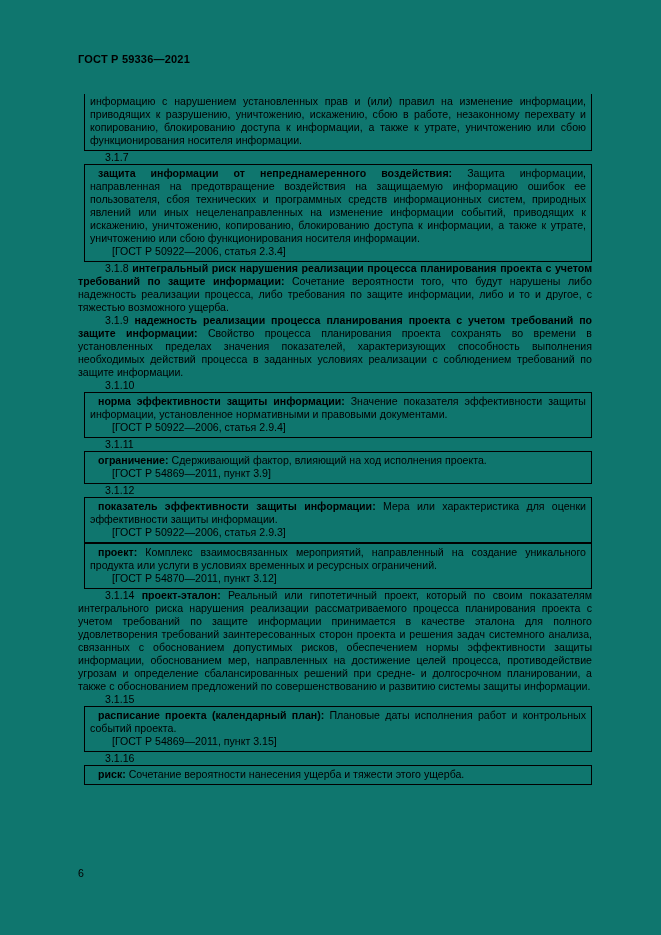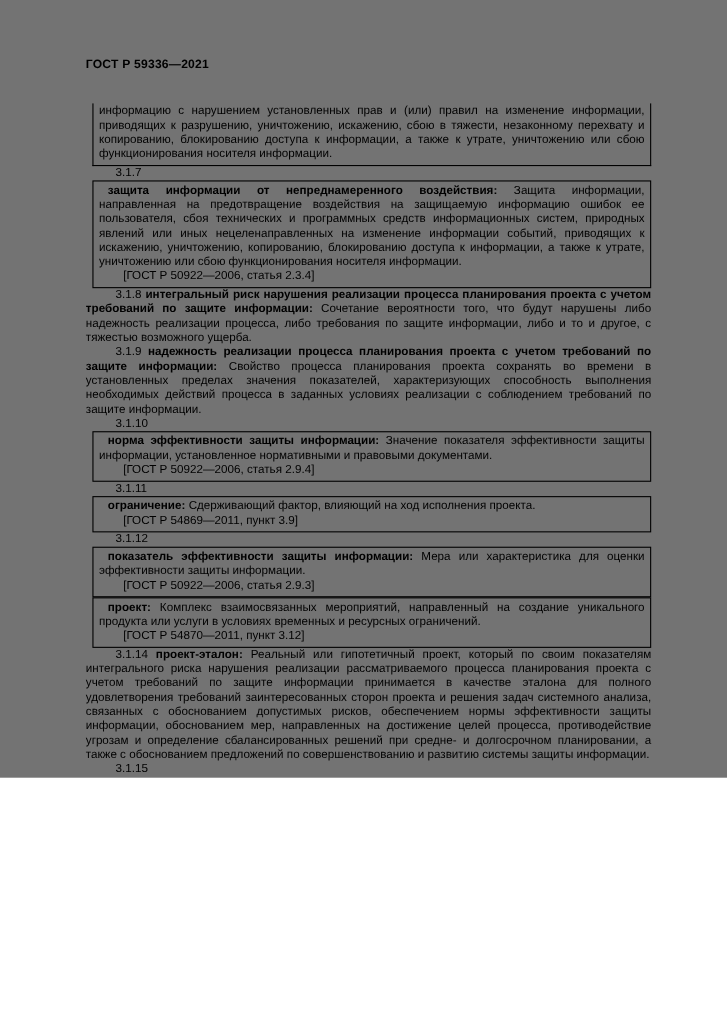--- a/index.html
+++ b/index.html
@@ -4,22 +4,22 @@
 <style>
   html, body { margin: 0; padding: 0; }
   body {
     width: 661px; height: 935px;
     background: #ffffff;
     color: #000000;
     font-family: "Liberation Sans", sans-serif;
   }
   .page {
     position: relative;
-    width: 661px; height: 707px;
-    background: #737373;
+    width: 661px; height: 935px;
+    background: #0f766e;
     overflow: hidden;
   }
   .header {
     position: absolute;
     top: 53px; left: 78px;
     font-size: 11px;
     font-weight: bold;
     letter-spacing: 0.2px;
   }
   .content {
@@ -71,21 +71,21 @@
 </head>
 <body>
 
 <div class="page">
 
   <div class="header">ГОСТ Р 59336—2021</div>
 
   <div class="content">
 
     <div class="box open-top">
-      <p class="box-text">информацию с нарушением установленных прав и (или) правил на изменение информации, приводящих к разрушению, уничтожению, искажению, сбою в тяжести, незаконному перехвату и копированию, блокированию доступа к информации, а также к утрате, уничтожению или сбою функционирования носителя информации.</p>
+      <p class="box-text">информацию с нарушением установленных прав и (или) правил на изменение информации, приводящих к разрушению, уничтожению, искажению, сбою в работе, незаконному перехвату и копированию, блокированию доступа к информации, а также к утрате, уничтожению или сбою функционирования носителя информации.</p>
     </div>
 
     <p class="num-line">3.1.7</p>
 
     <div class="box">
       <p class="box-text term-p"><span class="term">защита информации от непреднамеренного воздействия:</span> <span>Защита информации, направленная на предотвращение воздействия на защищаемую информацию ошибок ее пользователя, сбоя технических и программных средств информационных систем, природных явлений или иных нецеленаправленных на изменение информации событий, приводящих к искажению, уничтожению, копированию, блокированию доступа к информации, а также к утрате, уничтожению или сбою функционирования носителя информации.</span></p>
       <p class="source">[ГОСТ Р 50922—2006, статья 2.3.4]</p>
     </div>
 
     <p class="para"><span class="num">3.1.8</span> <span class="term">интегральный риск нарушения реализации процесса планирования проекта с учетом требований по защите информации:</span> <span>Сочетание вероятности того, что будут нарушены либо надежность реализации процесса, либо требования по защите информации, либо и то и другое, с тяжестью возможного ущерба.</span></p>
@@ -116,20 +116,24 @@
 
     <div class="box">
       <p class="box-text term-p"><span class="term">проект:</span> <span>Комплекс взаимосвязанных мероприятий, направленный на создание уникального продукта или услуги в условиях временных и ресурсных ограничений.</span></p>
       <p class="source">[ГОСТ Р 54870—2011, пункт 3.12]</p>
     </div>
 
     <p class="para"><span class="num">3.1.14</span> <span class="term">проект-эталон:</span> <span>Реальный или гипотетичный проект, который по своим показателям интегрального риска нарушения реализации рассматриваемого процесса планирования проекта с учетом требований по защите информации принимается в качестве эталона для полного удовлетворения требований заинтересованных сторон проекта и решения задач системного анализа, связанных с обоснованием допустимых рисков, обеспечением нормы эффективности защиты информации, обоснованием мер, направленных на достижение целей процесса, противодействие угрозам и определение сбалансированных решений при средне- и долгосрочном планировании, а также с обоснованием предложений по совершенствованию и развитию системы защиты информации.</span></p>
 
     <p class="num-line">3.1.15</p>
 
+    <div class="box">
+      <p class="box-text term-p"><span class="term">расписание проекта (календарный план):</span> <span>Плановые даты исполнения работ и контрольных событий проекта.</span></p>
+      <p class="source">[ГОСТ Р 54869—2011, пункт 3.15]</p>
+    </div>
 
     <p class="num-line">3.1.16</p>
 
     <div class="box">
       <p class="box-text term-p"><span class="term">риск:</span> <span>Сочетание вероятности нанесения ущерба и тяжести этого ущерба.</span></p>
     </div>
 
   </div>
 
   <div class="footer">6</div>

